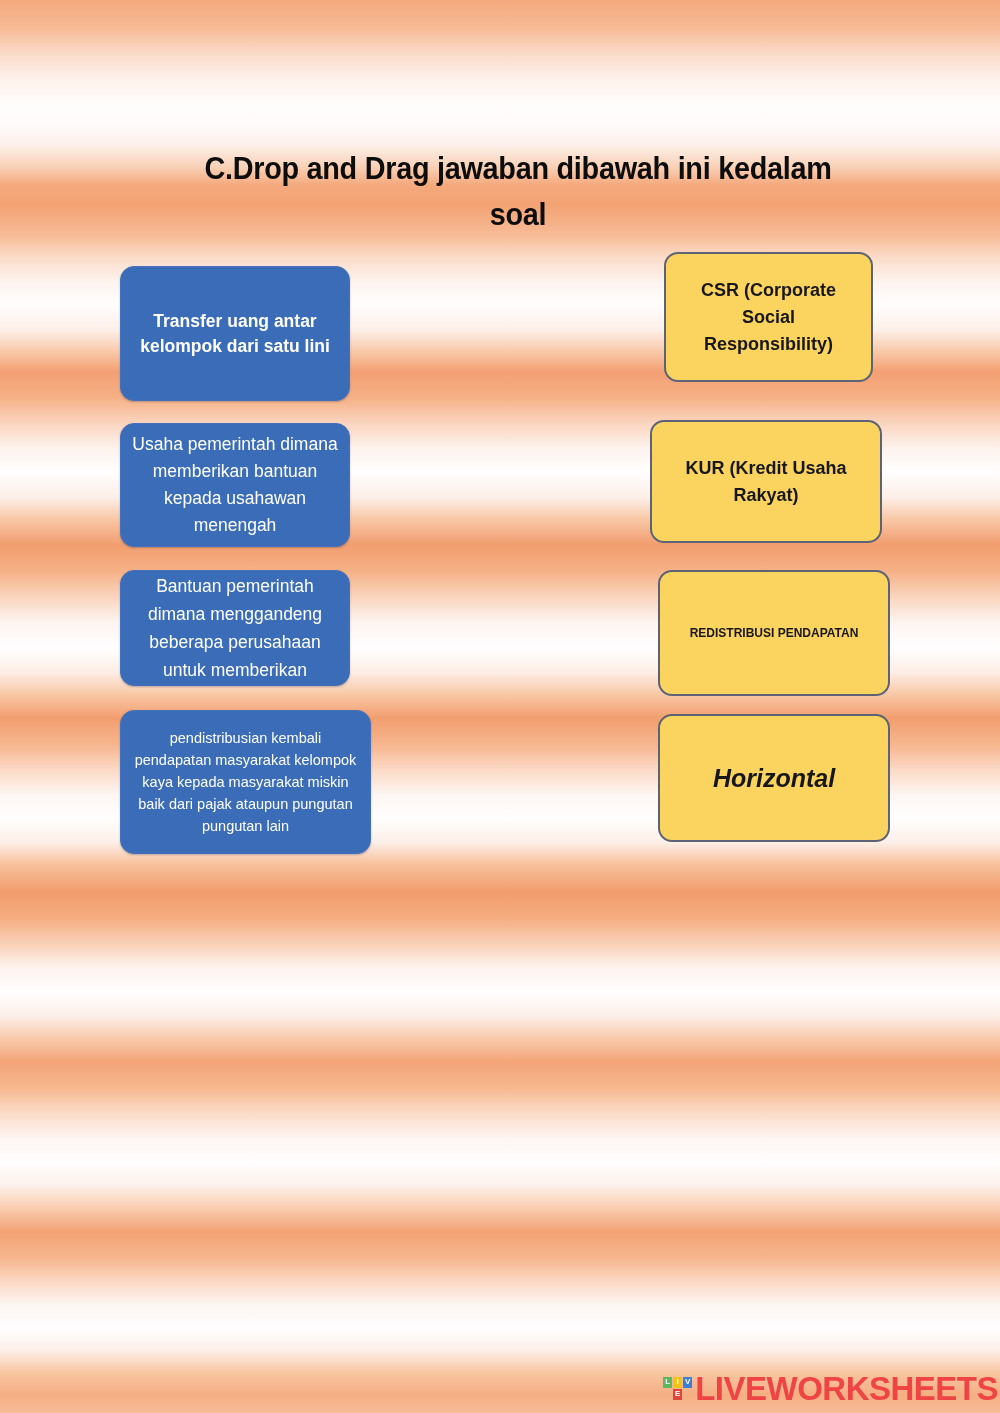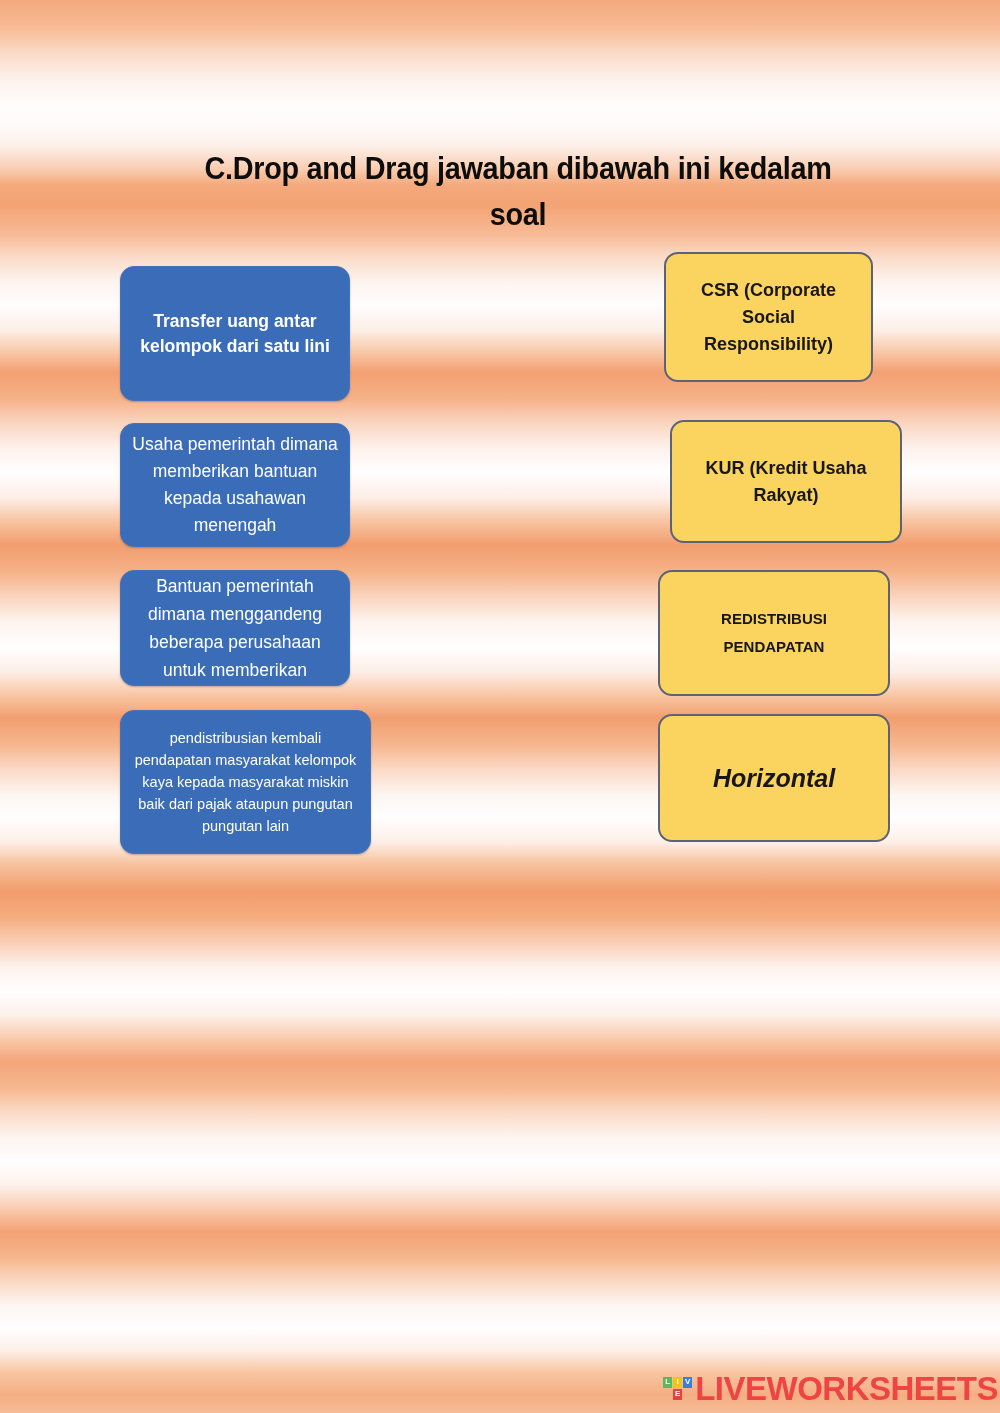--- a/index.html
+++ b/index.html
@@ -153,25 +153,25 @@
 
   #blue-2 { left: 120px; top: 570px; width: 230px; height: 116px; }
   #blue-2 .card-text { font-size: 17.5px; font-weight: normal; line-height: 28px; }
 
   #blue-3 { left: 120px; top: 710px; width: 251px; height: 144px; }
   #blue-3 .card-text { font-size: 14.5px; font-weight: normal; line-height: 22px; }
 
   #yellow-0 { left: 664px; top: 252px; width: 209px; height: 130px; }
   #yellow-0 .card-text { font-size: 18px; font-weight: bold; line-height: 27px; }
 
-  #yellow-1 { left: 670px; top: 420px; width: 232px; height: 123px; }
+  #yellow-1 { left: 650px; top: 420px; width: 232px; height: 123px; }
   #yellow-1 .card-text { font-size: 18px; font-weight: bold; line-height: 27px; }
 
   #yellow-2 { left: 658px; top: 570px; width: 232px; height: 126px; }
-  #yellow-2 .card-text { font-size: 15px; font-weight: bold; line-height: 28px; }
+  #yellow-2 .card-text { font-size: 12px; font-weight: bold; line-height: 28px; }
 
   #yellow-3 { left: 658px; top: 714px; width: 232px; height: 128px; }
   #yellow-3 .card-text { font-size: 25px; font-weight: bold; line-height: 30px; font-style: italic; }
 
   
   .lw-logo {
     position: absolute;
     right: 2px;
     bottom: 8px;
     display: flex;

